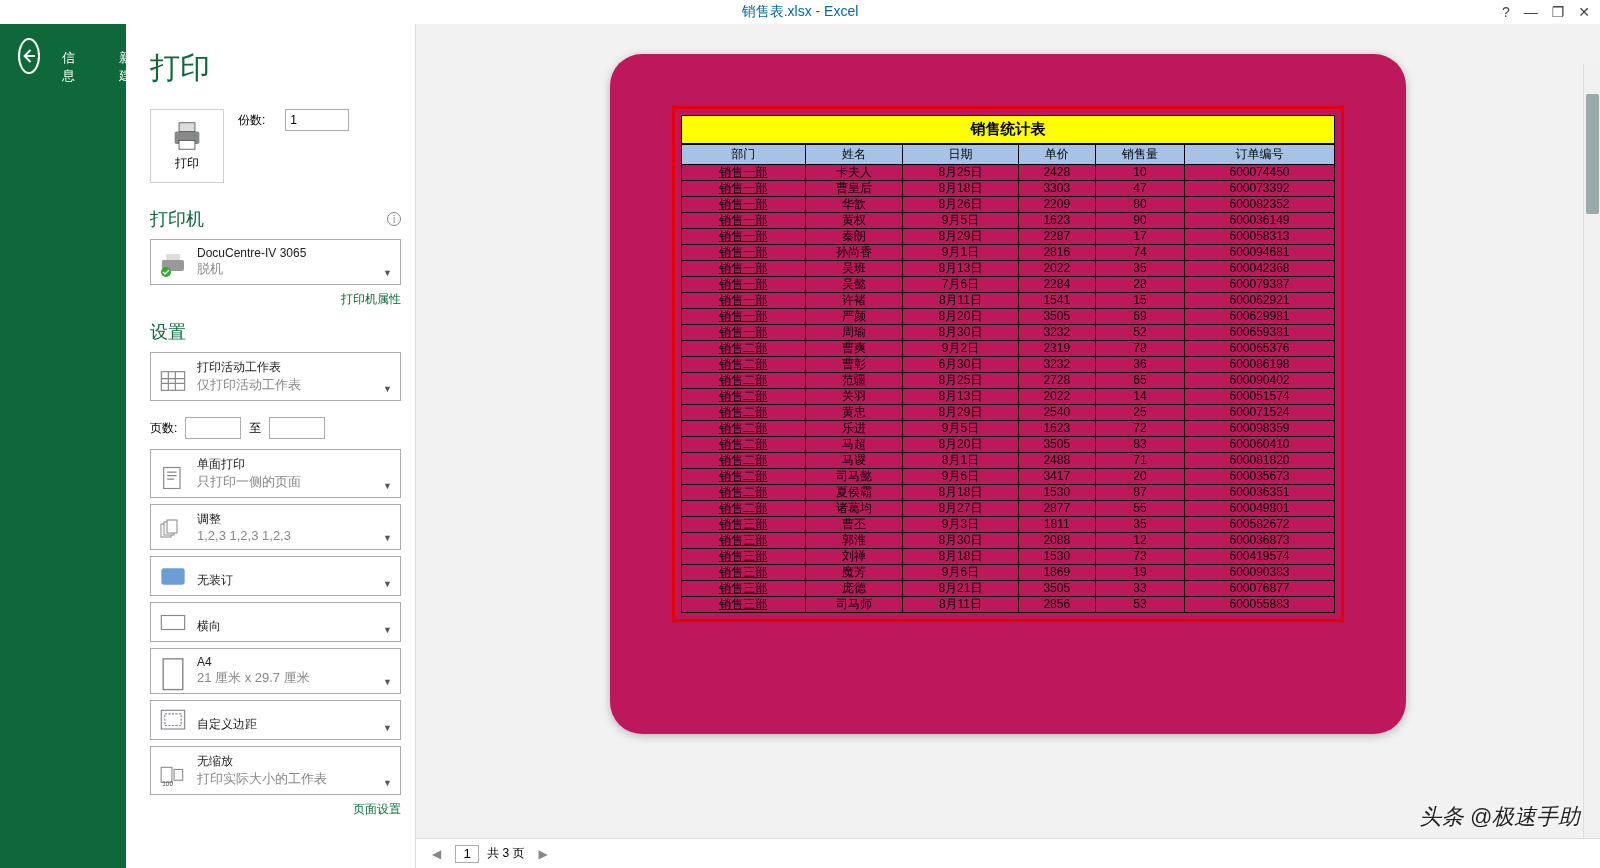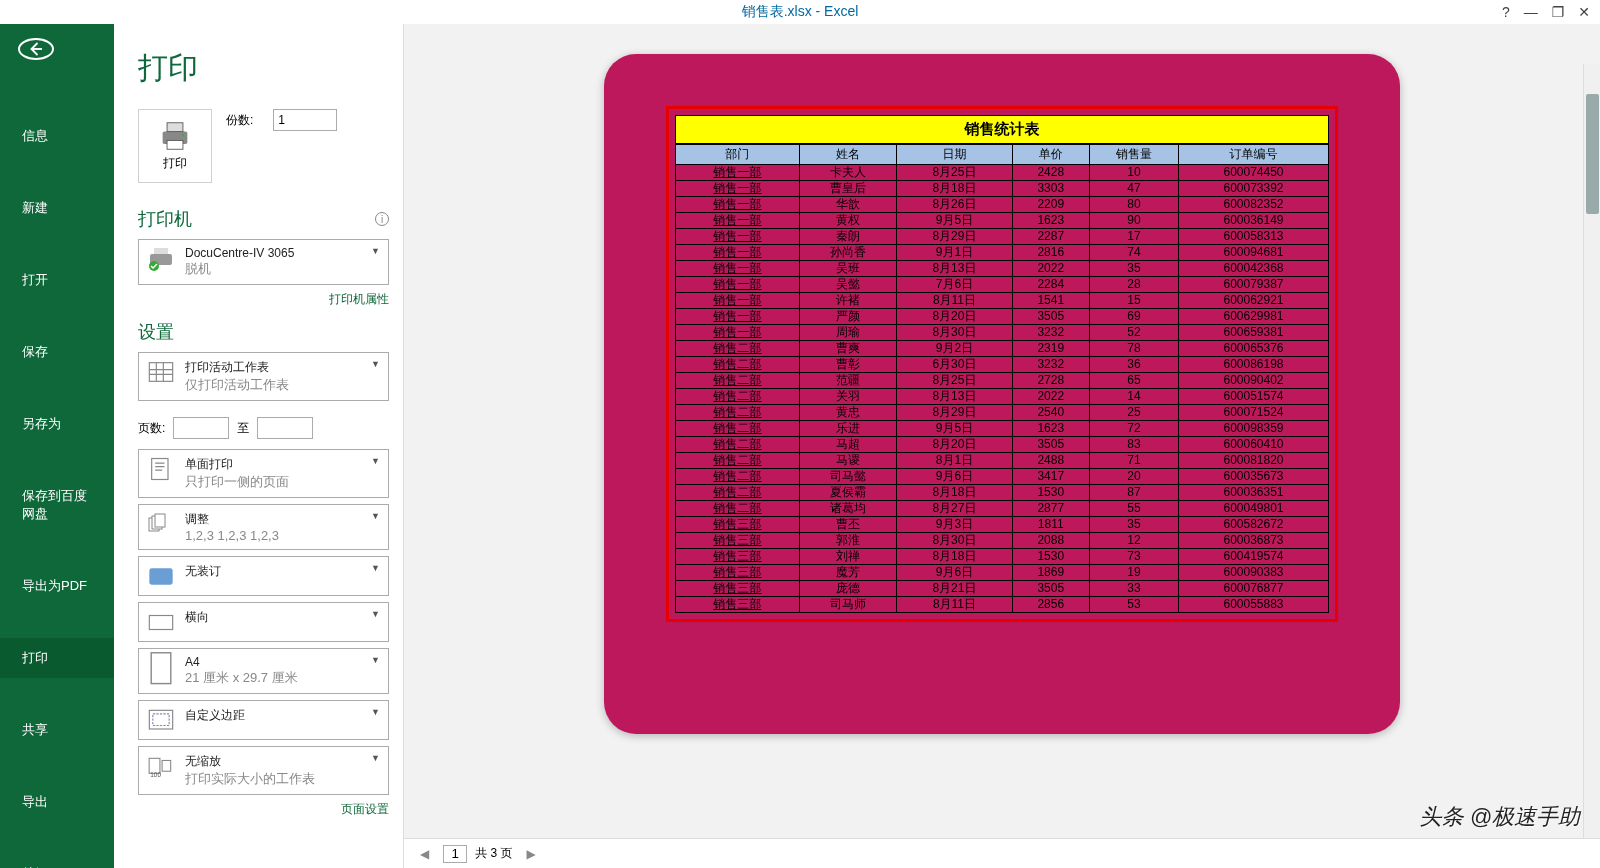--- a/index.html
+++ b/index.html
@@ -6,21 +6,21 @@
 body { width: 1600px; height: 868px; overflow: hidden; background: #fff; position: relative; }
 
 .titlebar { height: 24px; background: #fff; display: flex; align-items: center; justify-content: space-between; position: relative; }
 .titlebar-center { position: absolute; left: 50%; transform: translateX(-50%); font-size: 14px; color: #0369a1; }
 .titlebar-right { margin-left: auto; display: flex; align-items: center; gap: 14px; padding-right: 10px; }
 .titlebar-btn { font-size: 14px; color: #444; cursor: pointer; }
 .login-text { position: absolute; right: 8px; top: 26px; font-size: 11px; color: #444; }
 
 .main { display: flex; height: calc(100% - 24px); }
 
-.sidebar { width: 114px; background: #0e6839; color: #fff; display: flex; flex-direction: column; padding-top: 14px; gap: 32px; }
+.sidebar { width: 126px; background: #0e6839; color: #fff; display: flex; flex-direction: row; padding-top: 14px; }
 .back-btn { width: 36px; height: 36px; border: 2px solid #fff; border-radius: 50%; margin-left: 18px; margin-bottom: 24px; display: flex; align-items: center; justify-content: center; cursor: pointer; }
 .back-btn svg { width: 18px; height: 18px; }
 .side-item { padding: 11px 22px; font-size: 13px; cursor: pointer; }
 .side-item.active { background: #0a5a30; }
 .side-sep { height: 1px; background: rgba(255,255,255,0.18); margin: 8px 0; }
 
 .content { flex: 1; display: flex; }
 
 .print-panel { width: 290px; padding: 24px 14px 0 24px; border-right: 1px solid #ddd; overflow-y: auto; }
 .print-title { font-size: 30px; font-weight: 300; color: #0e6839; margin-bottom: 20px; }
@@ -28,21 +28,21 @@
 .print-big { width: 74px; height: 74px; border: 1px solid #d0d0d0; display: flex; flex-direction: column; align-items: center; justify-content: center; cursor: pointer; background: #fff; }
 .print-big svg { width: 36px; height: 30px; }
 .print-big-label { font-size: 12px; margin-top: 4px; }
 .copies-row { display: flex; align-items: center; gap: 20px; }
 .copies-label { font-size: 12px; }
 .copies-input { width: 64px; height: 22px; border: 1px solid #ababab; font-size: 12px; padding: 0 4px; }
 
 .section-head { font-size: 18px; color: #0e6839; font-weight: 300; margin-bottom: 8px; display: flex; justify-content: space-between; align-items: center; }
 .section-head .info { width: 14px; height: 14px; border: 1px solid #888; border-radius: 50%; font-size: 10px; color: #888; display: flex; align-items: center; justify-content: center; }
 
-.dropdown { border: 1px solid #ababab; background: #fff; display: flex; align-items: flex-start; padding: 6px 8px; margin-bottom: 6px; cursor: pointer; position: relative; min-height: 42px; }
+.dropdown { border: 1px solid #ababab; background: #fff; display: flex; align-items: flex-end; padding: 6px 8px; margin-bottom: 6px; cursor: pointer; position: relative; min-height: 42px; }
 .dropdown.short { min-height: 30px; }
 .dd-icon { width: 28px; height: 26px; margin-right: 10px; flex-shrink: 0; display: flex; align-items: center; justify-content: center; }
 .dd-text { flex: 1; }
 .dd-main { font-size: 12px; color: #222; }
 .dd-sub { font-size: 13px; color: #888; }
 .dd-arrow { font-size: 9px; color: #555; }
 
 .link-right { text-align: right; font-size: 12px; color: #0e6839; margin-bottom: 12px; cursor: pointer; }
 .page-row { display: flex; align-items: center; gap: 8px; font-size: 12px; margin-bottom: 10px; margin-top: 16px; }
 .page-row input { width: 56px; height: 22px; border: 1px solid #ababab; }

